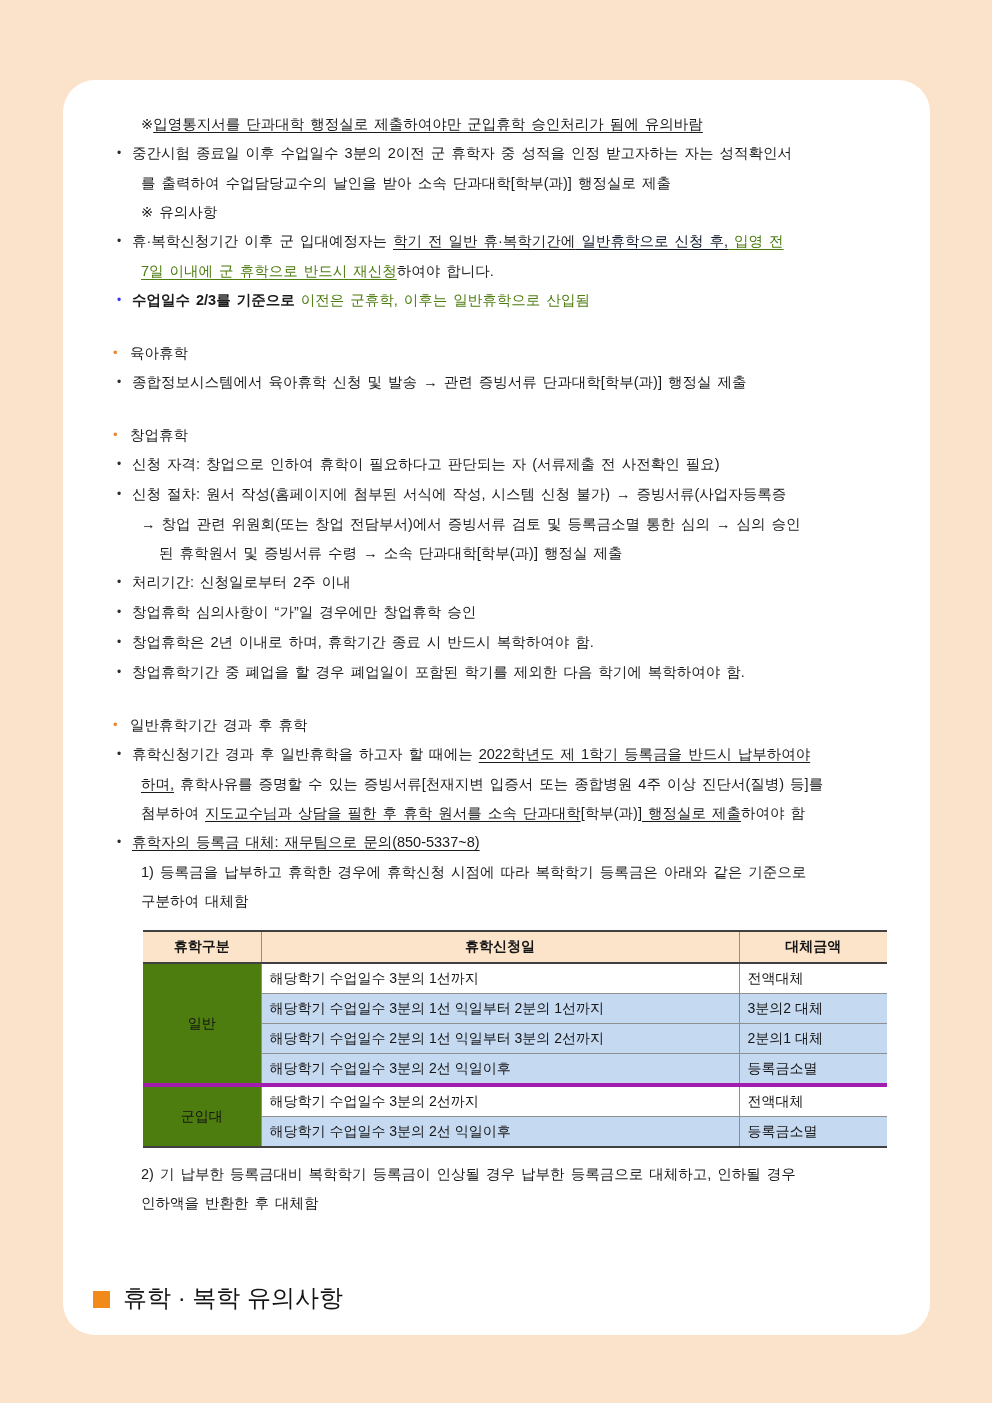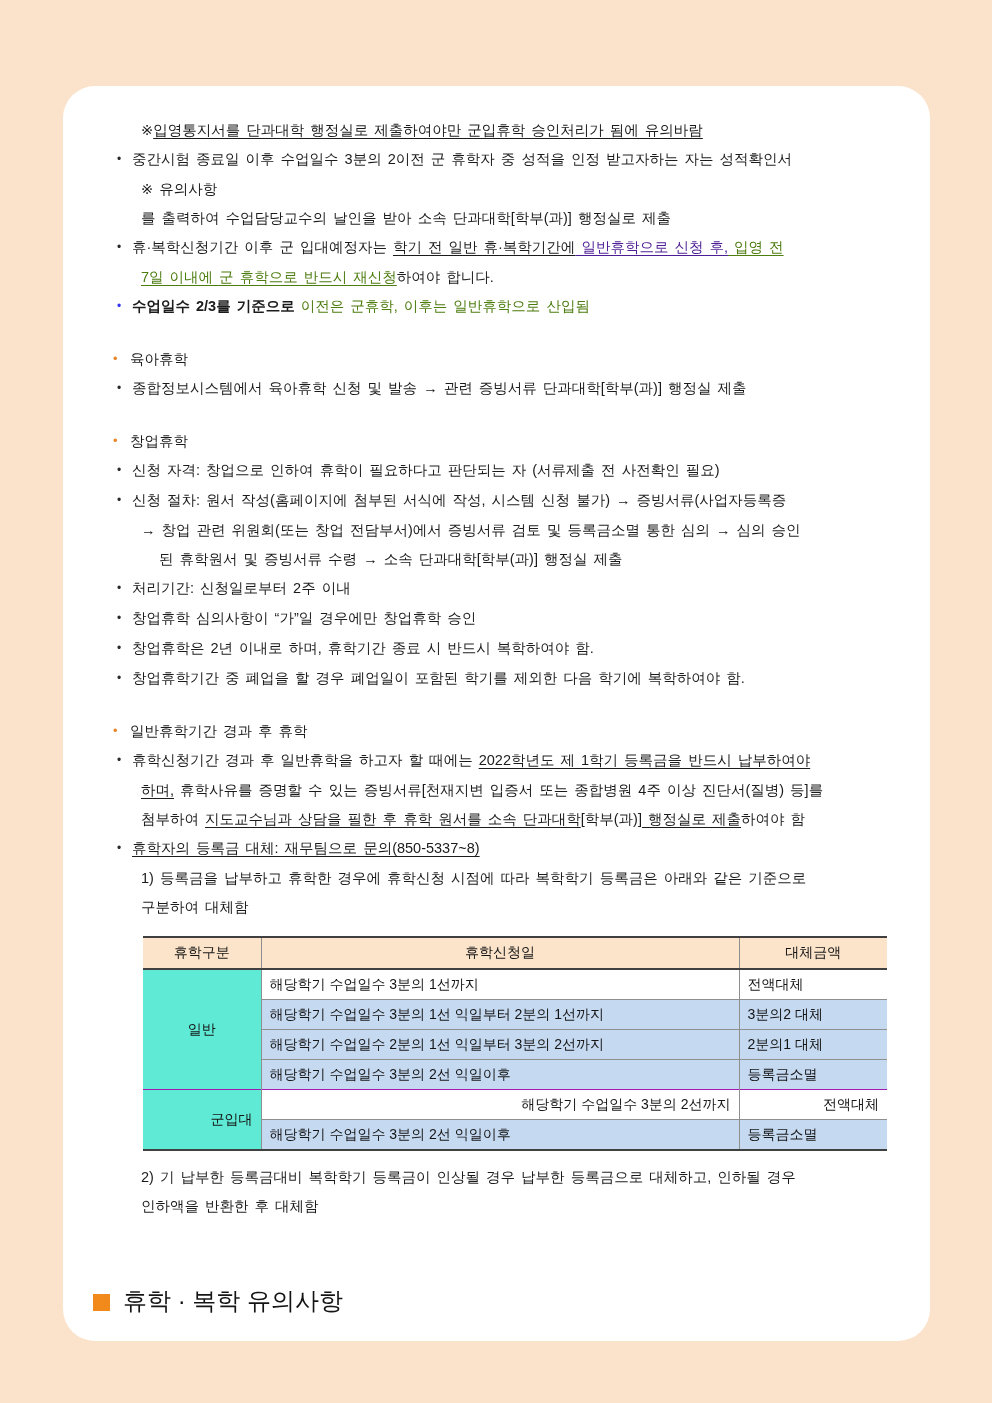--- a/index.html
+++ b/index.html
@@ -2,67 +2,67 @@
 <html><head>
 <meta charset="utf-8">
 <style>
   html,body { margin:0; padding:0; }
   .page {
     position:relative; width:992px; height:1403px;
     background:#fbe3cb; overflow:hidden;
     font-family:"Liberation Sans","DejaVu Sans",sans-serif;
   }
   .panel {
-    position:absolute; left:63px; top:86px; width:867px; height:1255px;
+    position:absolute; left:63px; top:80px; width:867px; height:1255px;
     background:#ffffff; border-radius:32px;
     padding:30px 34px 0 50px; box-sizing:border-box;
   }
   .ln { font-size:14.5px; line-height:29px; color:#1b1b1b; white-space:nowrap; word-spacing:2px; }
   .sub  { margin-left:4px; }
   .cont { margin-left:28px; }
   .cont2{ margin-left:46px; }
   .sec  { margin-top:23px; }
   .blt { display:inline-block; width:15px; font-size:12px; color:#2a2a2a; transform:translateY(-1px); }
   .sec .blt { color:#e8872e; width:17px; font-size:13px; }
   .blt-blue { color:#3434f0 !important; }
   .u { text-decoration:underline; text-underline-offset:3px; }
-  .red  { color:#4c1d95;text-decoration:underline; }
+  .red  { color:#0f172a;text-decoration:underline; }
   .blue { color:#4d7c0f; }
   .b { font-weight:700; }
 
   .tbl-wrap { margin:14px 0 12px 30px; }
   table { border-collapse:collapse; width:744px; table-layout:fixed;
           border-top:2px solid #404040; border-bottom:2px solid #404040;
           font-size:14px; color:#151515; }
   th, td { border-left:1px solid #8f8f8f; border-right:1px solid #8f8f8f;
            border-top:1px solid #8f8f8f; height:29px; padding:0 8px;
            overflow:hidden; white-space:nowrap; }
   tr > *:first-child { border-left:none; }
   tr > *:last-child  { border-right:none; }
   thead th { background:#fce4cb; border-bottom:2px solid #404040; border-top:none;
-             font-weight:400; text-align:center; height:30px; }
-  tbody tr.gs td { border-top:1px solid #a21caf;text-align:right; }
-  td.cat { text-align:center; background:#5eead4; }
+             font-weight:700; text-align:center; height:30px; }
+  tbody tr.gs td { border-top:4px solid #a21caf; }
+  td.cat { text-align:center; background:#4d7c0f; }
   tr.hl td { background:#c5d9f1; }
 
   .footer-h { margin:64px 0 0 -20px; font-size:24px; color:#141414; white-space:nowrap; }
   .sq { display:inline-block; width:17px; height:17px; background:#f28a1b;
         margin-right:13px; vertical-align:-2px; }
 </style>
 </head>
 <body>
 
 <div class="page">
   <div class="panel">
 
     <div class="ln cont"><span>※</span><span class="u">입영통지서를 단과대학 행정실로 제출하여야만 군입휴학 승인처리가 됨에 유의바람</span></div>
 
     <div class="ln sub"><span class="blt">•</span><span>중간시험 종료일 이후 수업일수 3분의 2이전 군 휴학자 중 성적을 인정 받고자하는 자는 성적확인서</span></div>
+    <div class="ln cont"><span>를 출력하여 수업담당교수의 날인을 받아 소속 단과대학[학부(과)] 행정실로 제출</span></div>
     <div class="ln cont"><span>※ 유의사항</span></div>
-    <div class="ln cont"><span>를 출력하여 수업담당교수의 날인을 받아 소속 단과대학[학부(과)] 행정실로 제출</span></div>
 
     <div class="ln sub"><span class="blt">•</span><span>휴·복학신청기간 이후 군 입대예정자는 </span><span class="u">학기 전 일반 휴·복학기간에</span><span class="red u"> 일반휴학으로 신청 후,</span><span class="blue u"> 입영 전</span></div>
     <div class="ln cont"><span class="blue u">7일 이내에 군 휴학으로 반드시 재신청</span><span>하여야 합니다.</span></div>
 
     <div class="ln sub"><span class="blt blt-blue">•</span><span class="b">수업일수 2/3를 기준으로 </span><span class="blue">이전은 군휴학, 이후는 일반휴학으로 산입됨</span></div>
 
     <div class="ln sec"><span class="blt">•</span><span>육아휴학</span></div>
     <div class="ln sub"><span class="blt">•</span><span>종합정보시스템에서 육아휴학 신청 및 발송 → 관련 증빙서류 단과대학[학부(과)] 행정실 제출</span></div>
 
     <div class="ln sec"><span class="blt">•</span><span>창업휴학</span></div>

